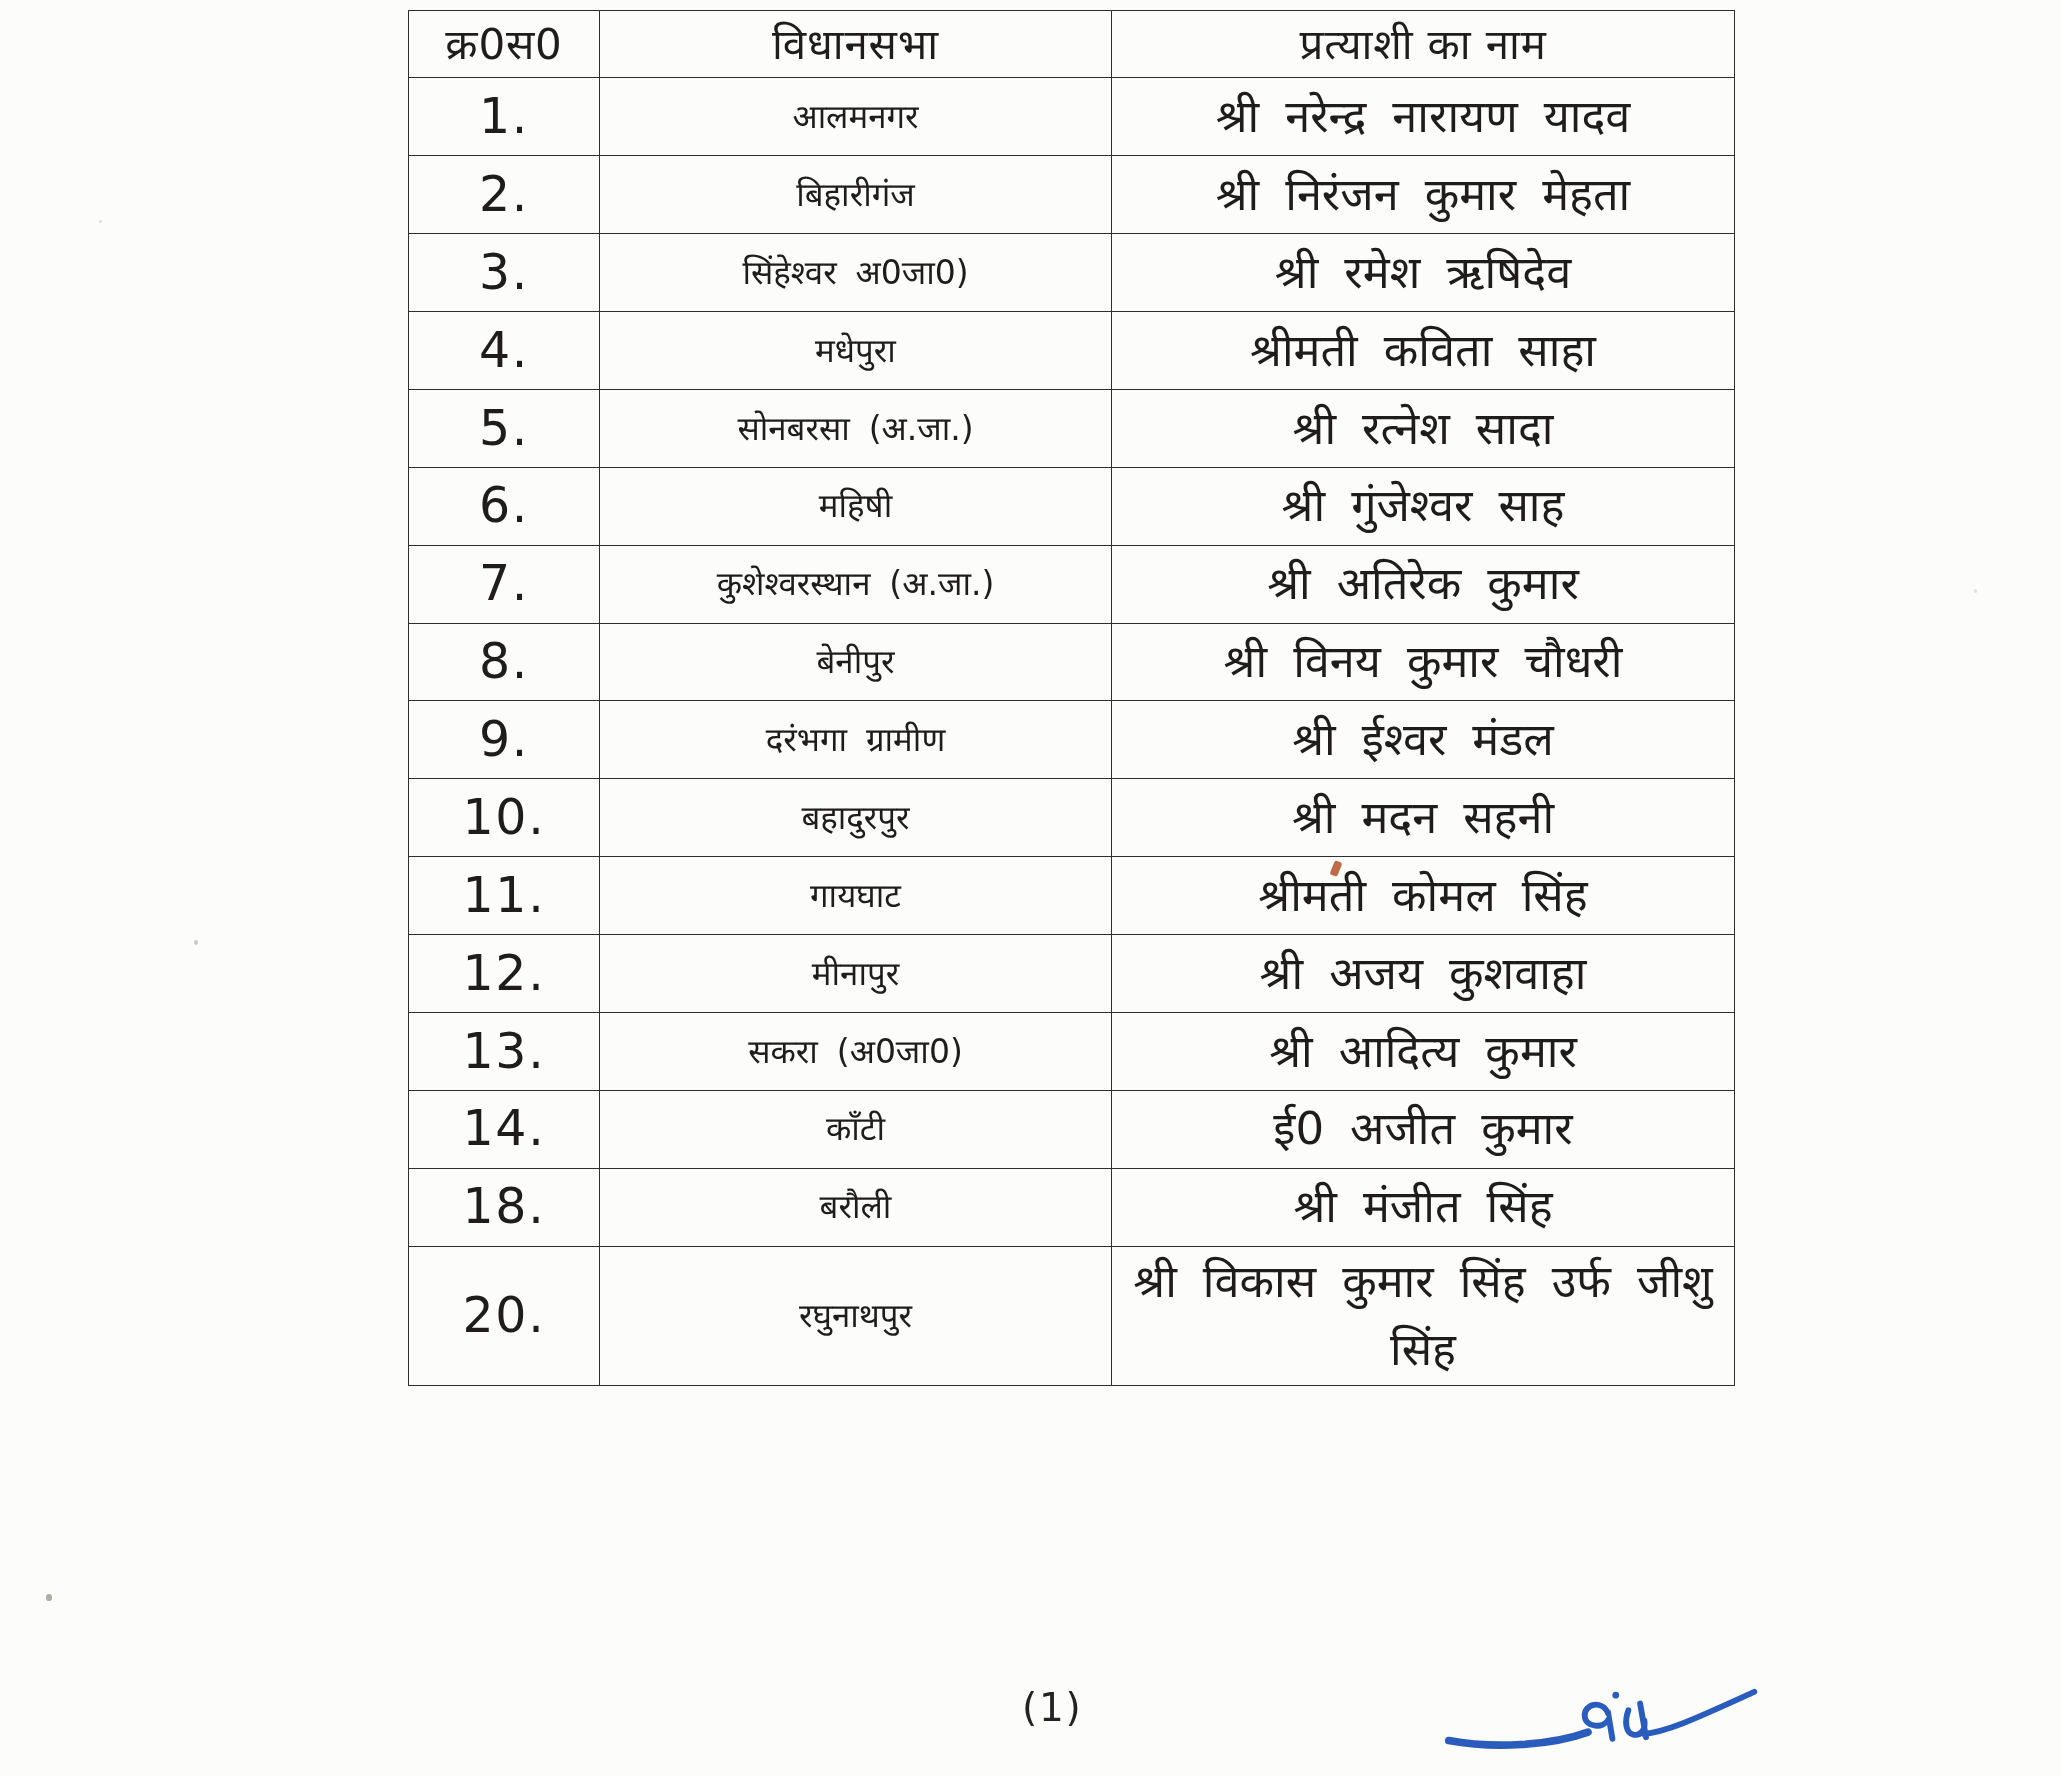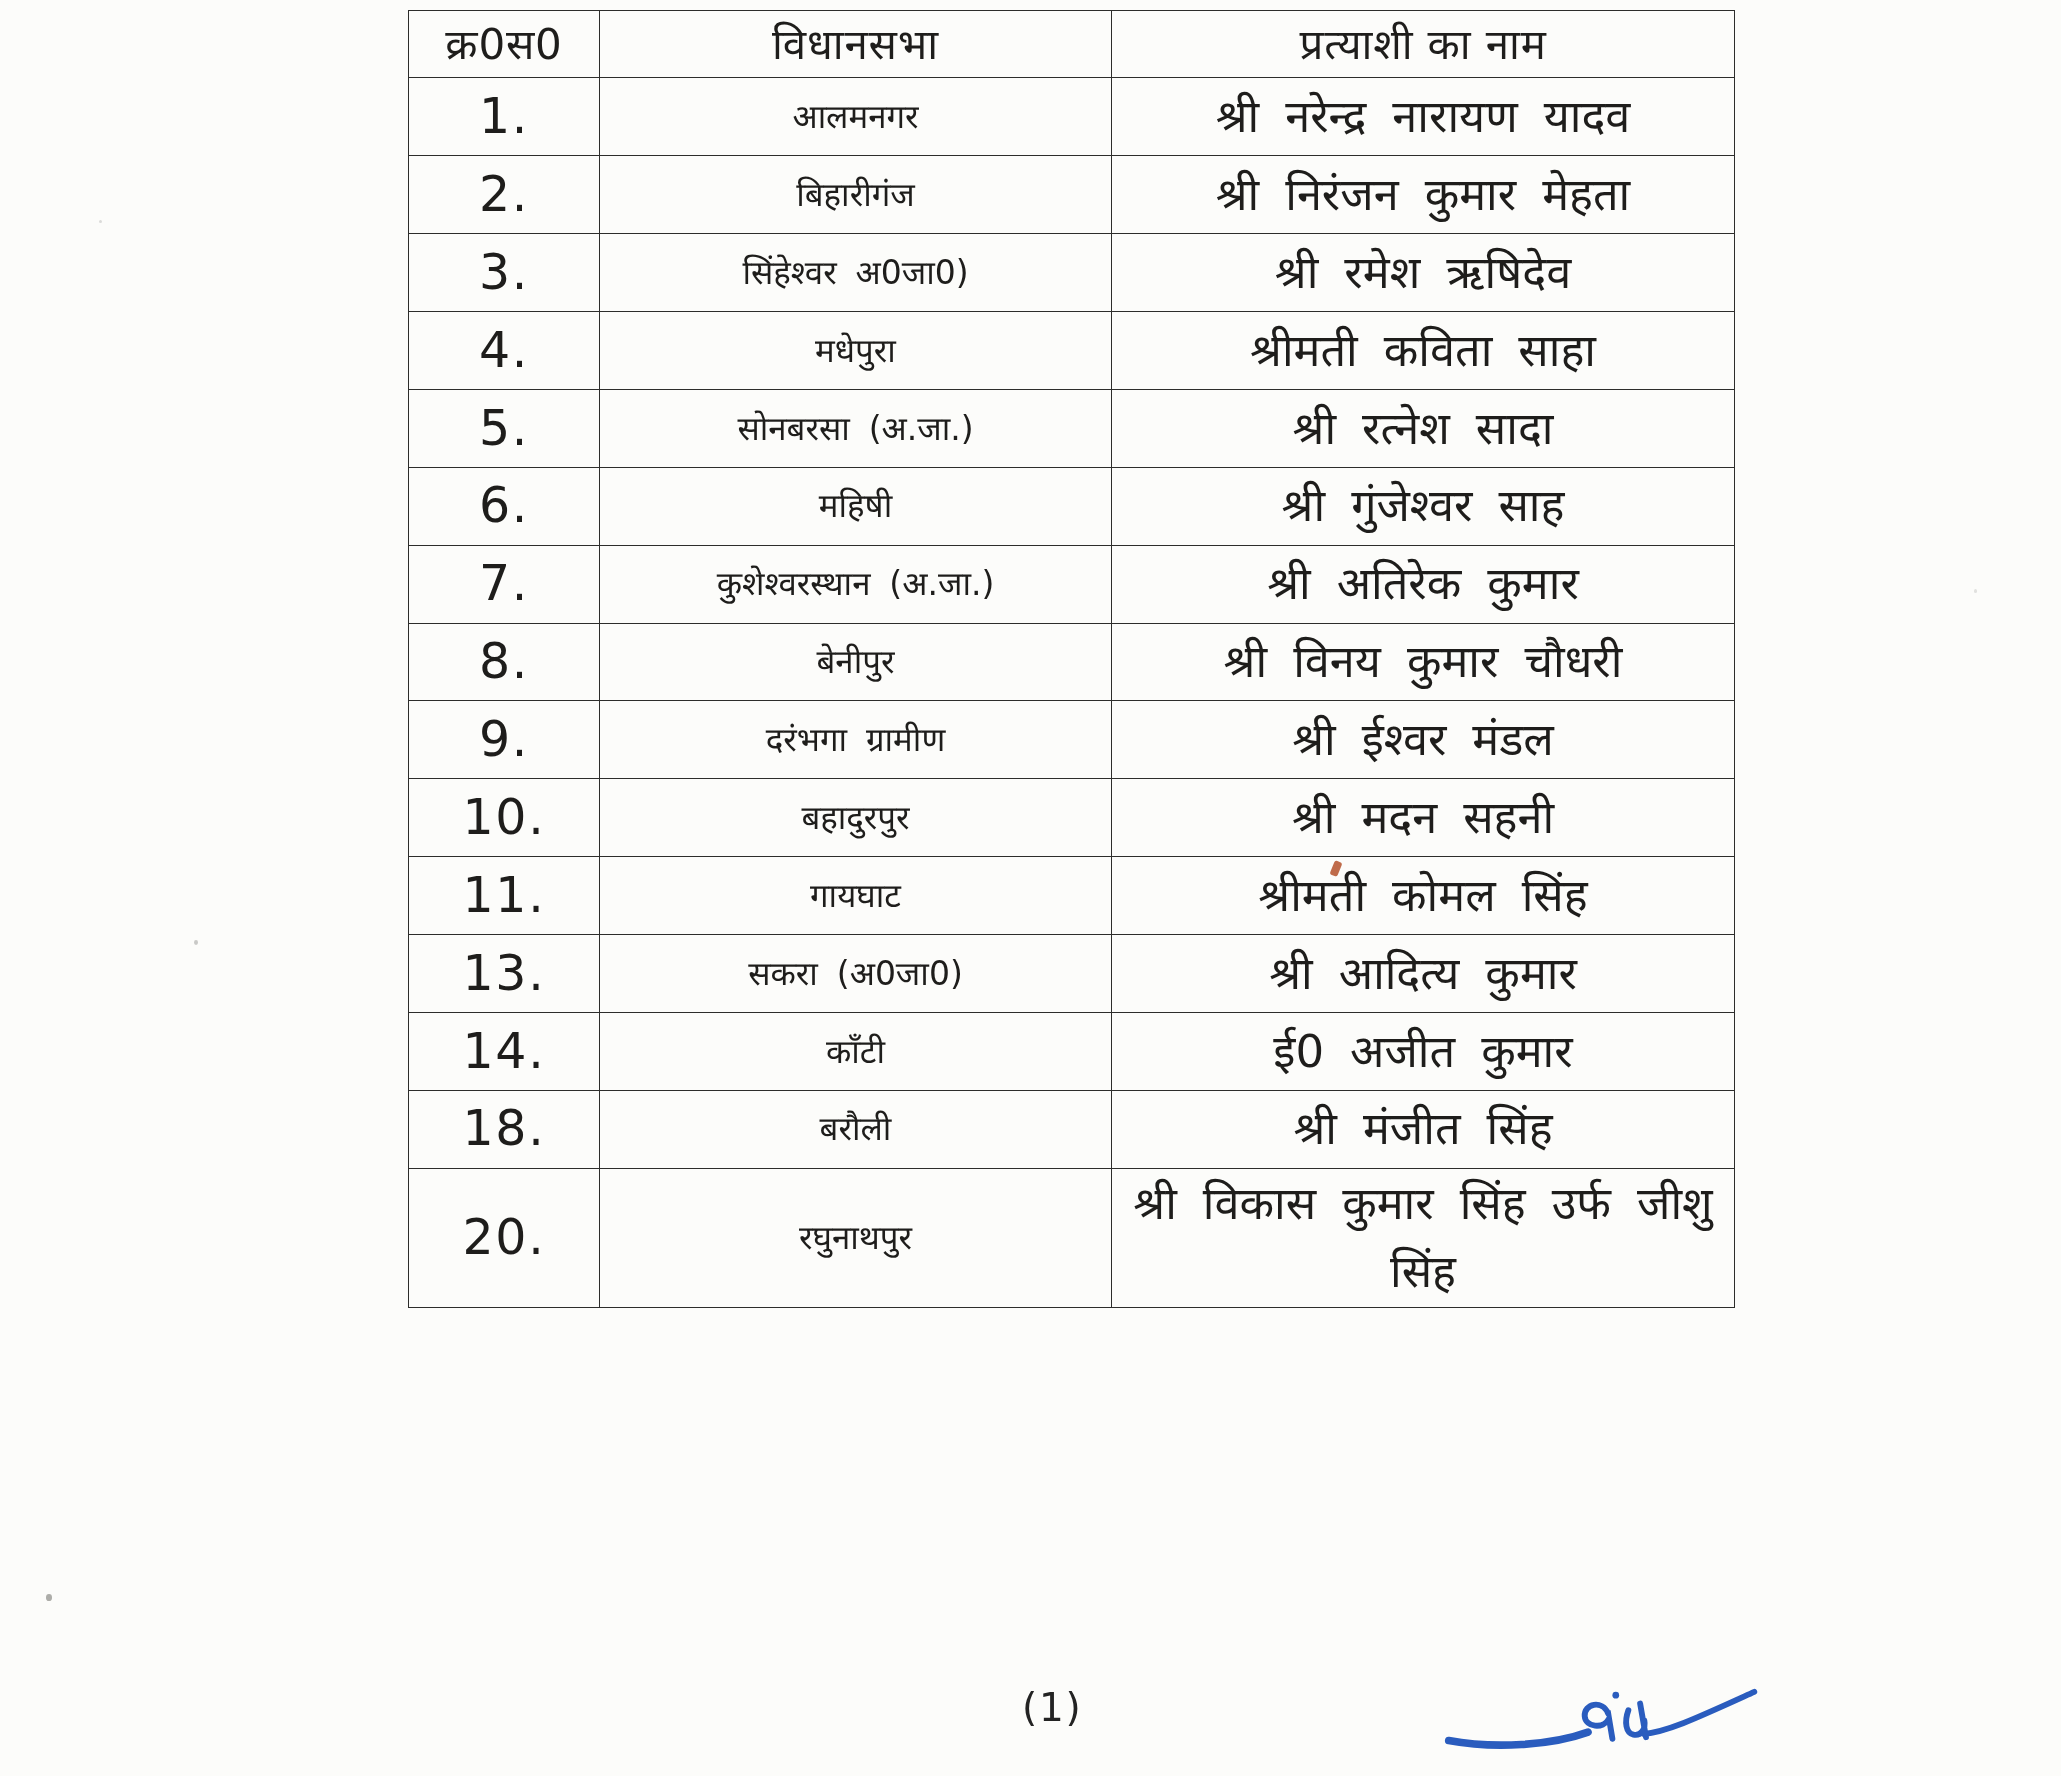--- a/index.html
+++ b/index.html
@@ -125,20 +125,25 @@
         <td class="sno">10.</td>
         <td class="vs">बहादुरपुर</td>
         <td class="cand">श्री मदन सहनी</td>
       </tr>
       <tr>
         <td class="sno">11.</td>
         <td class="vs">गायघाट</td>
         <td class="cand">श्रीमती कोमल सिंह</td>
       </tr>
       <tr>
+        <td class="sno">12.</td>
+        <td class="vs">मीनापुर</td>
+        <td class="cand">श्री अजय कुशवाहा</td>
+      </tr>
+      <tr>
         <td class="sno">13.</td>
         <td class="vs">सकरा (अ0जा0)</td>
         <td class="cand">श्री आदित्य कुमार</td>
       </tr>
       <tr>
         <td class="sno">14.</td>
         <td class="vs">काँटी</td>
         <td class="cand">ई0 अजीत कुमार</td>
       </tr>
       <tr>

